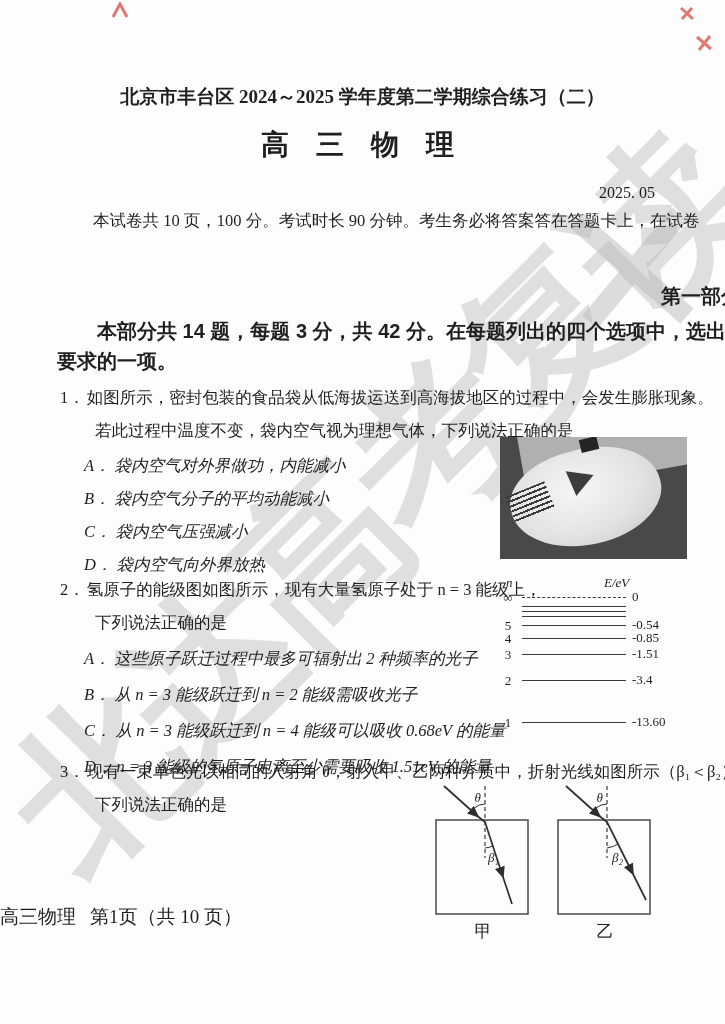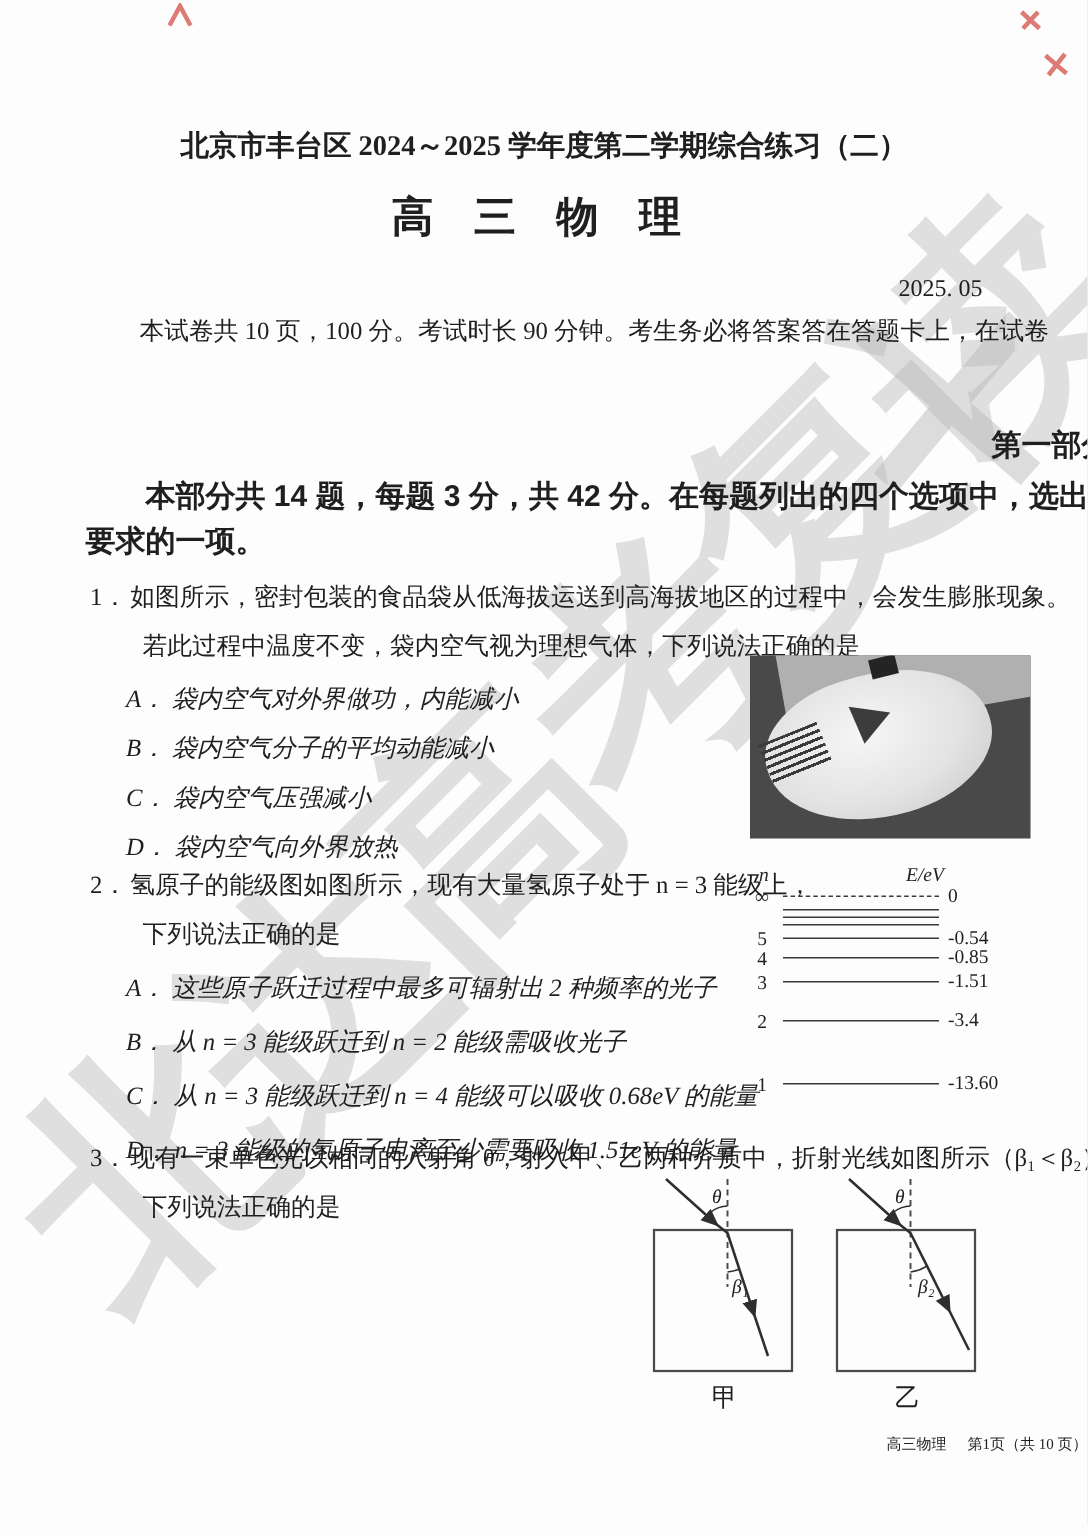--- a/index.html
+++ b/index.html
@@ -90,22 +90,22 @@
   .eline.dash{border-top:1.6px dashed #3a3a3a;}
   .ev{position:absolute; left:134px; top:-8px;}
   .efill{position:absolute; left:24px; width:104px; border-top:1.4px solid #3a3a3a;}
   
   .rpanel{position:absolute; top:782px; width:125px; height:164px; z-index:2;}
   .rpanel.p1{left:428px;}
   .rpanel.p2{left:550px;}
   .rlabel{position:absolute; top:138px; left:0; width:110px; text-align:center;
     font-size:17px;}
   
-  .footer{position:absolute; top:956px; left:0; width:100%; text-align:right;
-    font-size:10px; z-index:1;}
+  .footer{position:absolute; top:904px; left:0; width:100%; text-align:left;
+    font-size:19px; z-index:1;}
   .footer .fgap{margin-left:14px;}
 </style>
 </head>
 <body>
 
 <div class="page">
 
   <div class="watermark">北达高考复读</div>
   <svg class="watermark-x" width="140" height="140" viewBox="0 0 140 140">
     <path d="M15 25 L125 120" stroke="#b6b6b6" stroke-width="20" fill="none"></path>

